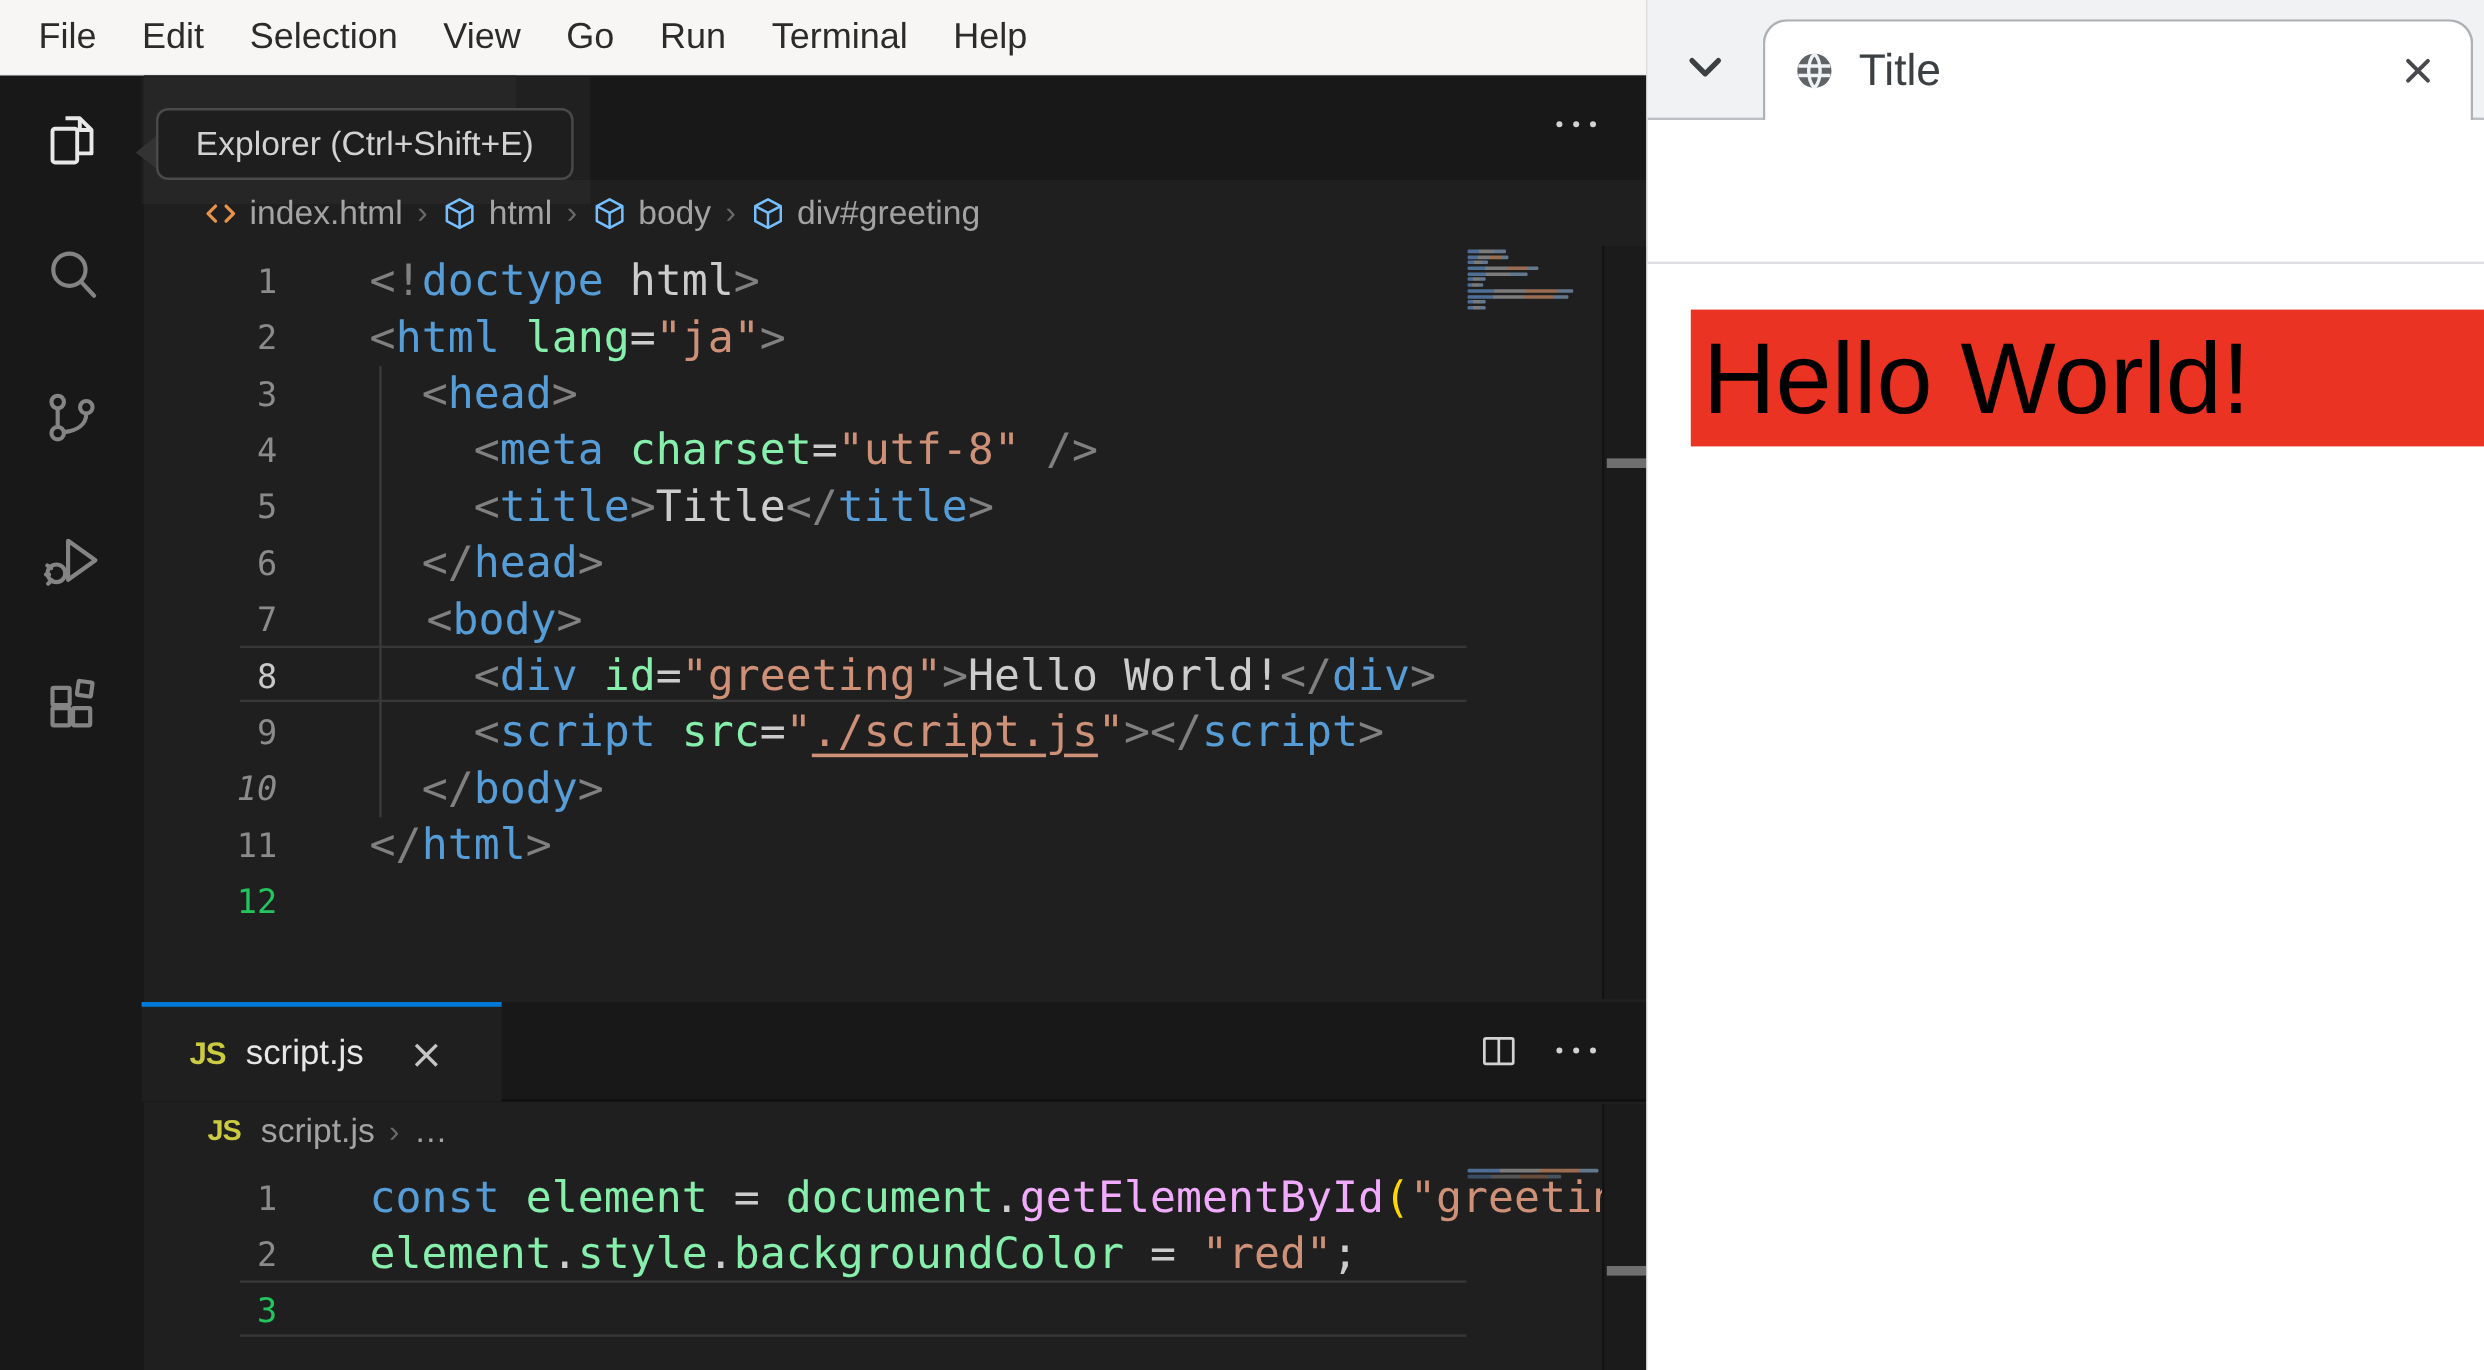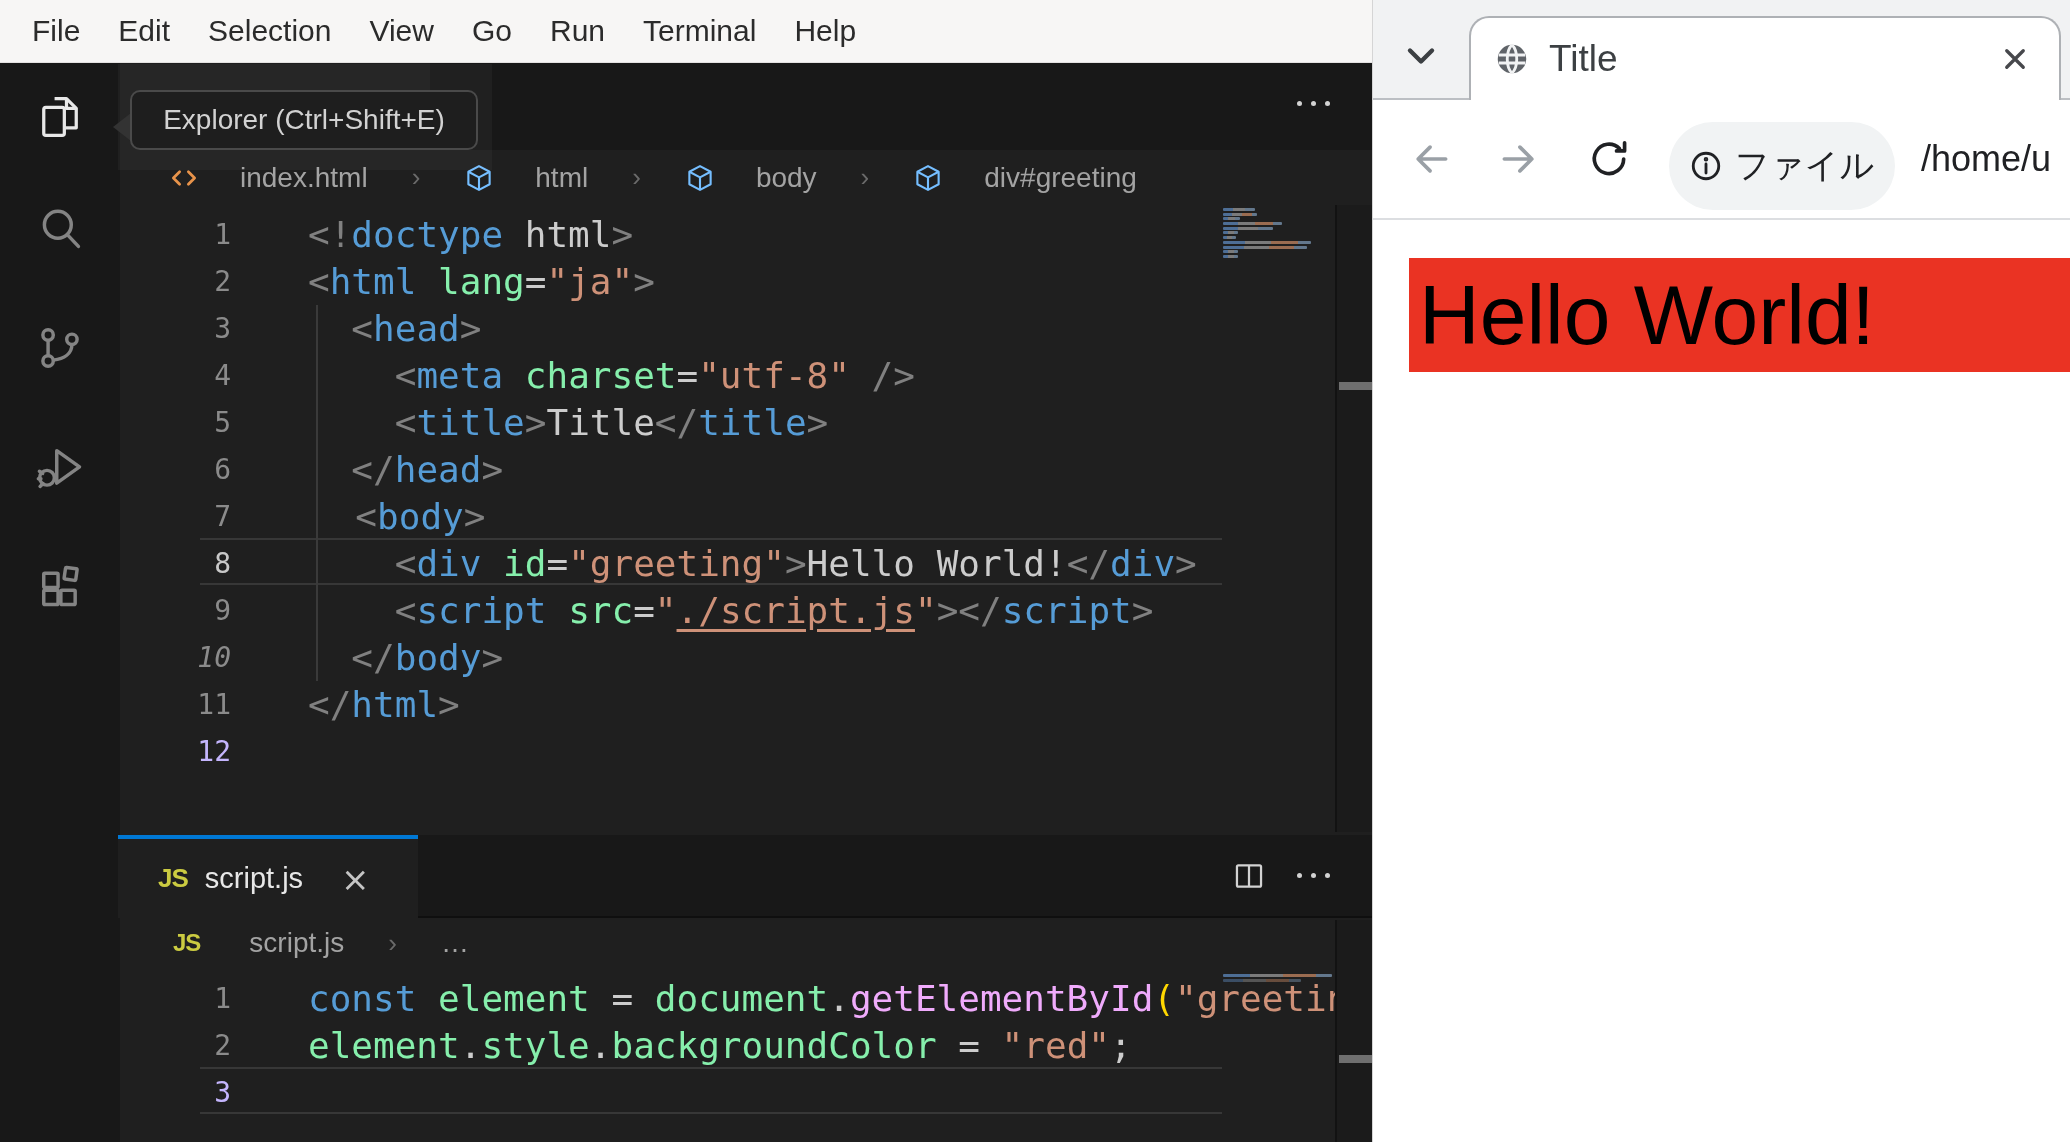--- a/index.html
+++ b/index.html
@@ -42,34 +42,34 @@
 
   .panel-tab {
     position:absolute; left:-2px; top:0; width:300px; height:83px; background:#1f1f1f;
     border-top:4px solid #0078d4; display:flex; align-items:center; padding-left:40px;
   }
   .js-badge { font-weight:bold; color:#cbcb41; font-size:26px; letter-spacing:-1px; margin-right:17px; }
   .tab-label { color:#e7e7e7; font-size:29px; }
   .tab-close { margin-left:38px; color:#c5c5c5; font-size:34px; line-height:34px; font-family:"DejaVu Sans", sans-serif; }
 
   
-  .breadcrumb { position:absolute; display:flex; align-items:center; color:#a3a3a3; font-size:28px;gap:32px; }
+  .breadcrumb { position:absolute; display:flex; align-items:center; color:#a3a3a3; font-size:28px; }
   .bc1 { left:169px; top:150px; height:55px; }
   .bc2 { left:173px; top:920px; height:46px; }
   .breadcrumb .sep { color:#6a6a6a; margin:0 12px; font-size:26px; }
   .breadcrumb .bc-item { display:flex; align-items:center; }
   .breadcrumb svg { margin-right:9px; }
 
   
   .code-line { position:absolute; height:47px; line-height:47px; white-space:pre;
     font-family:"DejaVu Sans Mono","Liberation Mono",monospace; font-size:36px; color:#cccccc; }
   .lnum { position:absolute; width:81px; text-align:right; height:47px; line-height:47px;
     font-family:"DejaVu Sans Mono","Liberation Mono",monospace; font-size:28px; color:#8b8b8b; }
   .lnum.active { color:#c8c8c8; }
-  .lnum.dim { color:#c4b5fd; }
+  .lnum.dim { color:#22c55e; }
   .cur-line { position:absolute; left:200px; width:1022px; height:47px;
     border-top:2px solid #373737; border-bottom:2px solid #373737; }
   .indent-guide { position:absolute; width:2px; background:#3a3a3a; }
 
   .c-p { color:#808080; } .c-tag { color:#569cd6; } .c-attr { color:#86efac; }
   .c-str { color:#ce9178; } .c-fg { color:#cccccc; } .c-fn { color:#f0abfc; }
   .c-gold { color:#ffd700; } .c-kw { color:#569cd6; }
   .c-link { color:#ce9178; text-decoration:underline; text-underline-offset:6px; }
 
   
@@ -331,40 +331,19 @@
           <circle cx="12" cy="12" r="9" fill="#5f6368"></circle>
           <path d="M12 3 C8 7 8 17 12 21 M12 3 C16 7 16 17 12 21 M3.6 9.5 H20.4 M3.6 14.5 H20.4" stroke="#f1f2f3" stroke-width="1.8" fill="none"></path>
         </svg>
         <span class="btab-title">Title</span>
         <svg class="btab-close" viewBox="0 0 24 24" fill="none" stroke="#47484c" stroke-width="2.2" stroke-linecap="round">
           <path d="M6.5 6.5 L17.5 17.5 M17.5 6.5 L6.5 17.5"></path>
         </svg>
       </div>
     </div>
 
-    <div class="toolbar">
-      <svg class="nav-ic" style="margin-left:36px" viewBox="0 0 24 24" fill="none" stroke="#9aa0a6" stroke-width="2" stroke-linecap="round" stroke-linejoin="round">
-        <path d="M20 12 H5 M11.5 5.5 L5 12 L11.5 18.5"></path>
-      </svg>
-      <svg class="nav-ic" style="margin-left:44px" viewBox="0 0 24 24" fill="none" stroke="#9aa0a6" stroke-width="2" stroke-linecap="round" stroke-linejoin="round">
-        <path d="M4 12 H19 M12.5 5.5 L19 12 L12.5 18.5"></path>
-      </svg>
-      <svg class="nav-ic" style="margin-left:46px" viewBox="0 0 24 24" fill="none" stroke="#202124" stroke-width="2" stroke-linecap="round" stroke-linejoin="round">
-        <path d="M20 12 A8 8 0 1 1 17.7 6.3"></path>
-        <path d="M20.5 3.2 V7.6 H16.1"></path>
-      </svg>
-      <div class="addr-pill">
-        <svg width="34" height="34" viewBox="0 0 24 24" fill="none" stroke="#202124" stroke-width="2">
-          <circle cx="12" cy="12" r="9"></circle>
-          <path d="M12 10.5 V17" stroke-linecap="round"></path>
-            <circle cx="12" cy="7.3" r="0.6" fill="#202124"></circle>
-        </svg>
-        <span class="chip-label">ファイル</span>
-      </div>
-      <div class="url-text">/home/u</div>
-    </div>
     <div class="toolbar-border abs"></div>
 
     <div class="content">
       <div class="red-banner" id="redBanner" style="background: rgb(234, 51, 35);">Hello World!</div>
     </div>
   </div>
 </div>
 
 </body></html>

